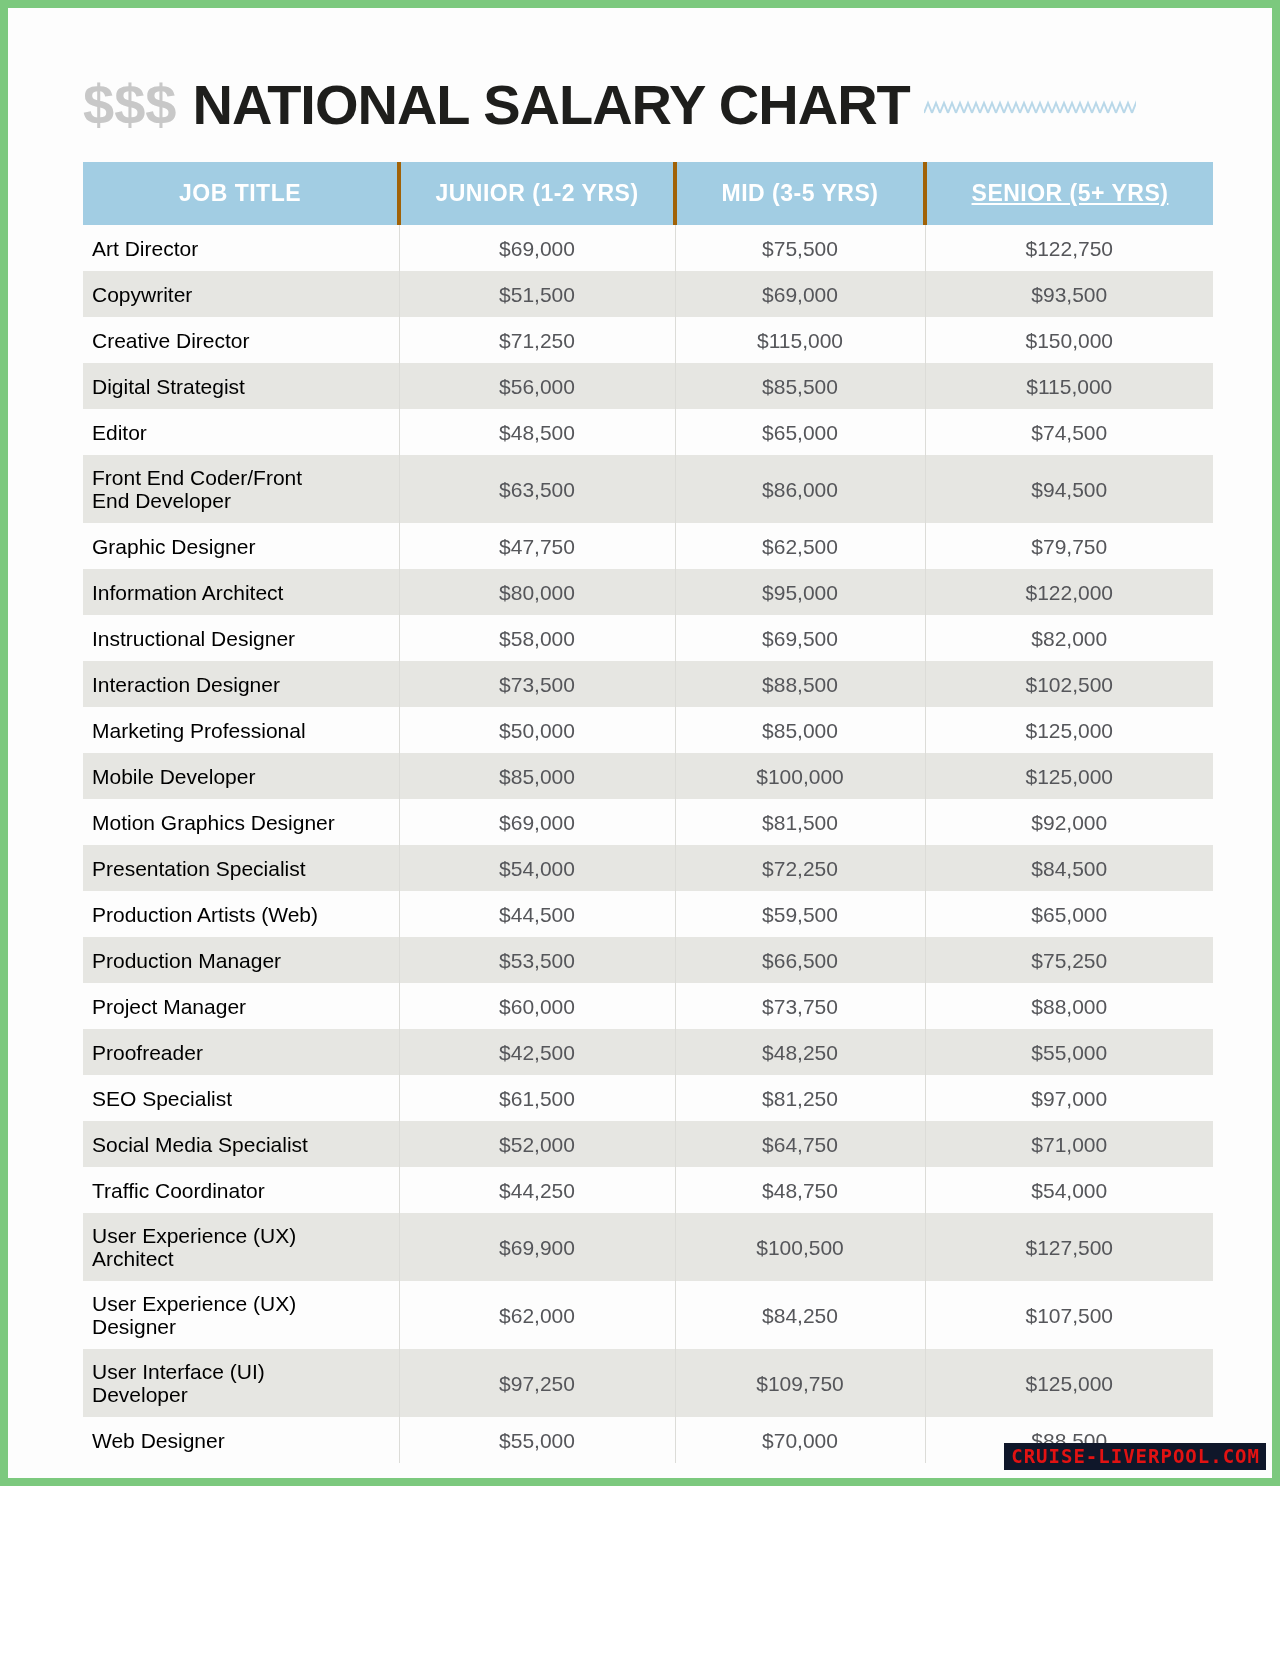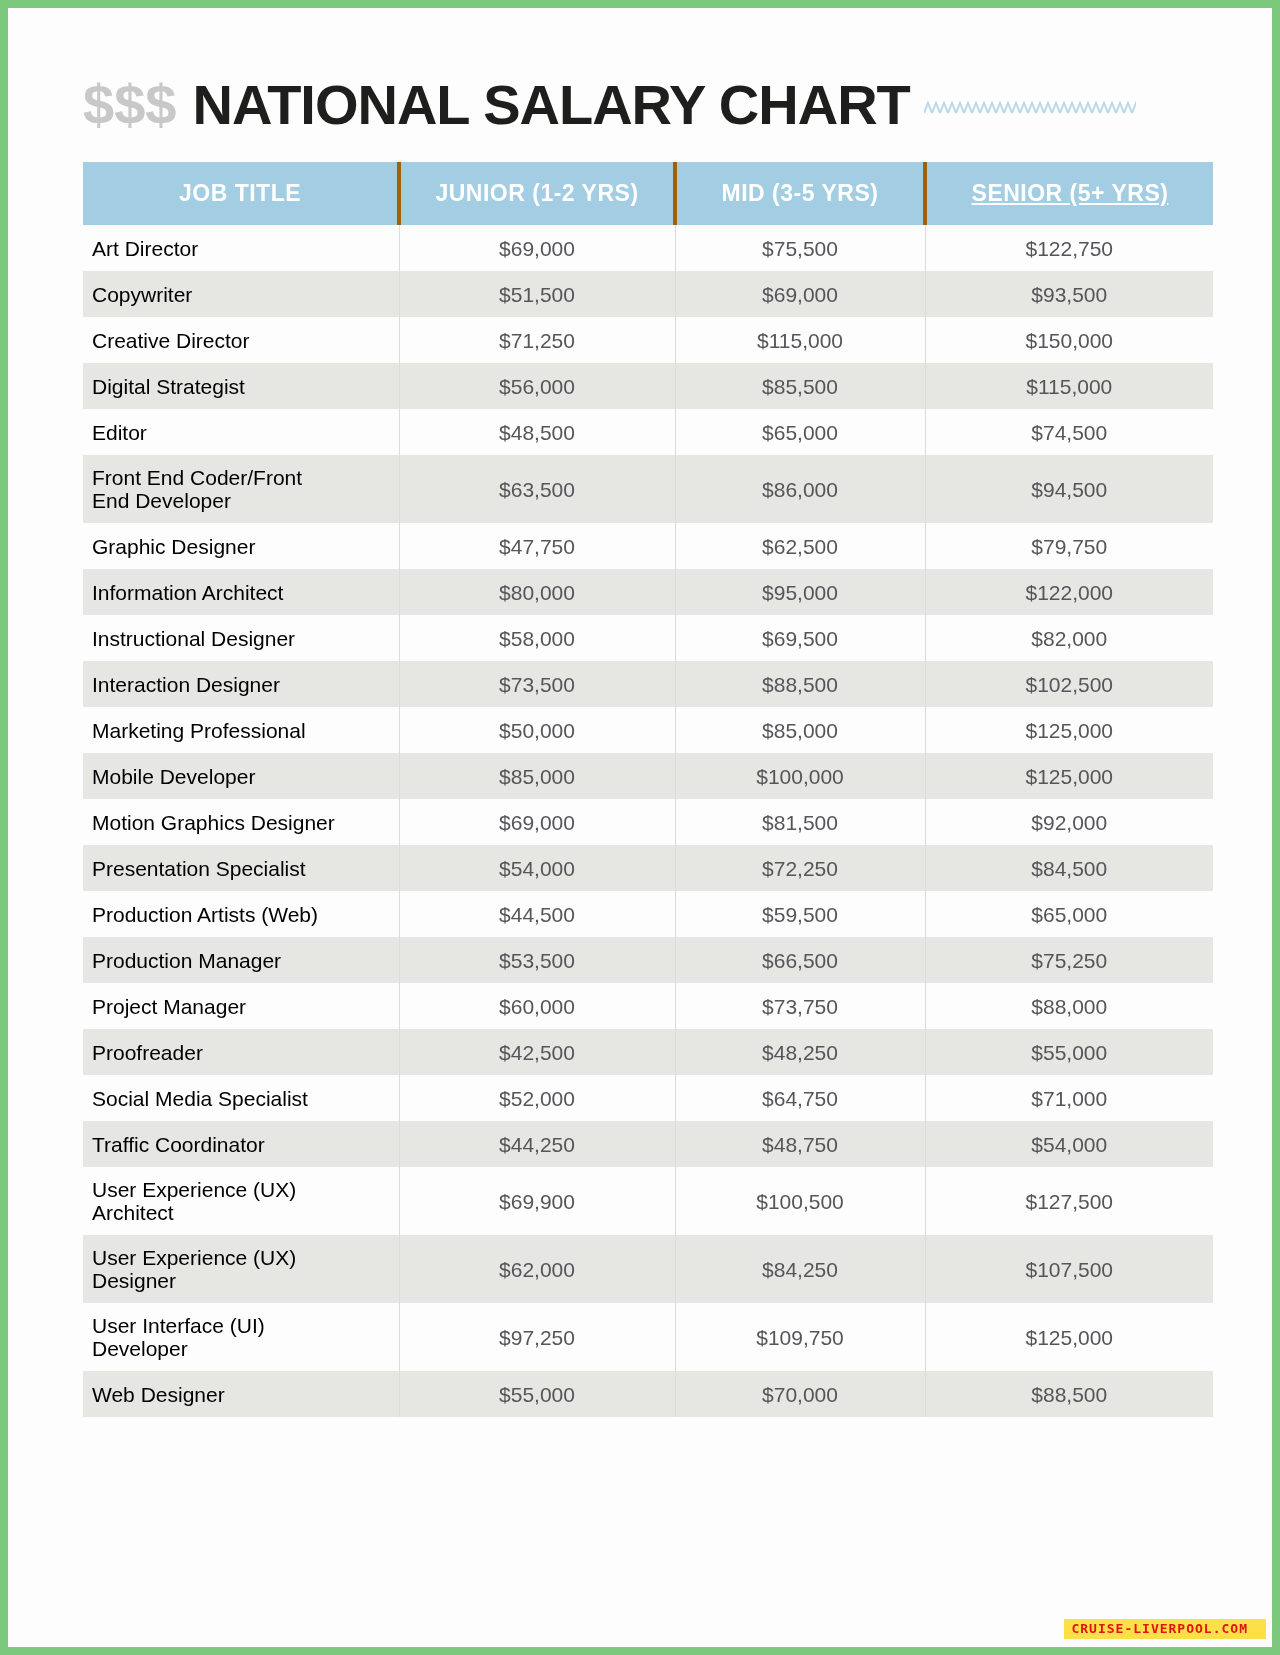--- a/index.html
+++ b/index.html
@@ -1,21 +1,21 @@
 <!DOCTYPE html>
 <html style="--border-green: #7cc97e; --header-blue: #a2cde3; --row-stripe: #e6e6e2; --zigzag-blue: #b9d8e9; --watermark-red: #e21212;"><head>
 <meta charset="utf-8">
 <style>
   * { box-sizing: border-box; }
   html, body { margin: 0; padding: 0; background: #ffffff; }
 
   .page {
     position: relative;
     width: 1280px;
-    height: 1655px;
+    height: 1486px;
     background: #fdfdfd;
     border: 8px solid var(--border-green, #7cc97e);
     overflow: hidden;
     font-family: "Liberation Sans", sans-serif;
   }
 
   
   .title-block {
     padding: 66px 0 0 75px;
     white-space: nowrap;
@@ -78,27 +78,27 @@
     padding-left: 9px;
     padding-right: 58px;
     color: #000000;
   }
 
   
   .watermark {
     position: absolute;
     right: 6px;
     bottom: 8px;
-    background: #fde047;
+    background: #0f172a;
     color: var(--watermark-red, #e21212);
     font-family: "DejaVu Sans Mono", monospace;
-    font-size: 13px;
+    font-size: 19px;
     font-weight: bold;
     letter-spacing: 1px;
-    padding: 2px 18px 3px 7px;
+    padding: 2px 6px 3px 7px;
   }
 </style>
 </head>
 <body>
 
 <div class="page">
 
   <div class="title-block">
     <h1 class="title-line"><span class="dollars">$$$</span><span>NATIONAL SALARY CHART</span><svg class="zigzag" width="212" height="16" xmlns="http://www.w3.org/2000/svg">
           <defs>
@@ -222,20 +222,26 @@
           <td>$73,750</td>
           <td>$88,000</td>
         </tr>
         <tr>
           <td>Proofreader</td>
           <td>$42,500</td>
           <td>$48,250</td>
           <td>$55,000</td>
         </tr>
         <tr>
+          <td>SEO Specialist</td>
+          <td>$61,500</td>
+          <td>$81,250</td>
+          <td>$97,000</td>
+        </tr>
+        <tr>
           <td>Social Media Specialist</td>
           <td>$52,000</td>
           <td>$64,750</td>
           <td>$71,000</td>
         </tr>
         <tr>
           <td>Traffic Coordinator</td>
           <td>$44,250</td>
           <td>$48,750</td>
           <td>$54,000</td>

